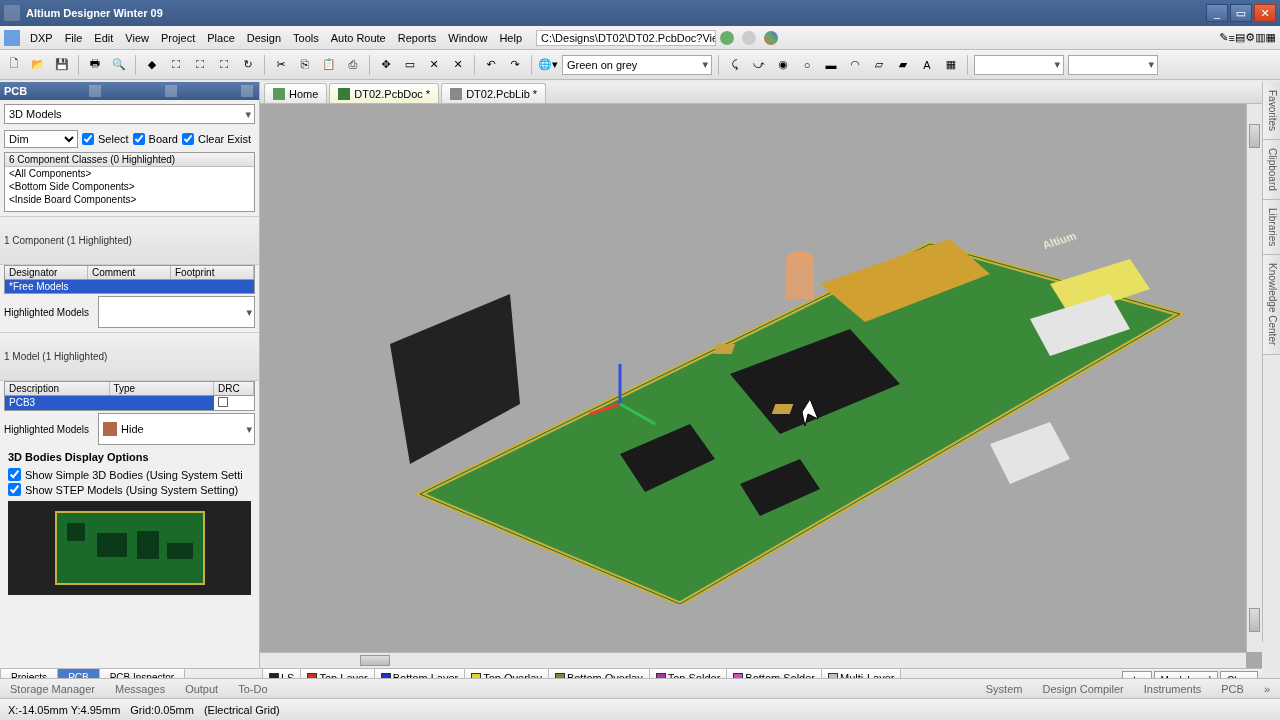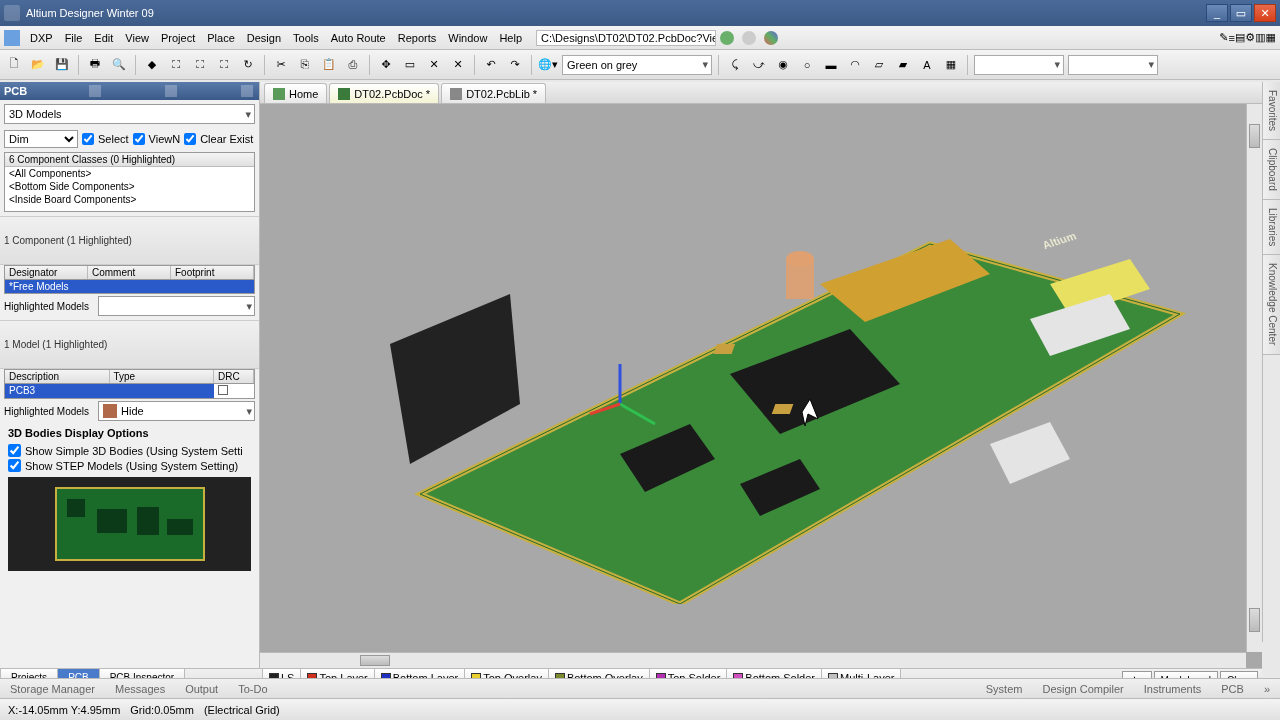--- a/index.html
+++ b/index.html
@@ -1,19 +1,19 @@
 <!DOCTYPE html>
 <html><head>
 <meta charset="utf-8">
 <style>
 * { margin:0; padding:0; box-sizing:border-box; font-family:Tahoma,Arial,sans-serif; font-size:11px; }
 body { width:1280px; height:720px; background:#e8e8e8; overflow:hidden; position:relative; }
 .titlebar { height:26px; background:linear-gradient(#4a6a9a,#3d5a85); color:#fff; display:flex; align-items:center; padding:0 4px; }
 .titlebar .logo { width:16px; height:16px; background:#fff3; border-radius:2px; margin-right:6px; }
-.titlebar .title { flex:1; font-weight:normal; }
+.titlebar .title { flex:1; font-weight:bold; }
 .titlebar .winbtn { width:22px; height:18px; margin-left:2px; display:flex; align-items:center; justify-content:center; border:1px solid #2a4a7a; background:linear-gradient(#6a8aba,#4a6a9a); }
 .titlebar .winbtn.close { background:linear-gradient(#e86a4a,#d8401a); border-color:#a83818; }
 .menubar { height:24px; background:linear-gradient(#f4f4f4,#e4e4e4); border-bottom:1px solid #bbb; display:flex; align-items:center; padding:0 4px; }
 .menubar .mico { width:16px; height:16px; background:#6aa0e0; margin-right:4px; }
 .menubar .mitem { padding:2px 6px; cursor:default; }
 .menubar .path { margin-left:8px; padding:1px 4px; border:1px solid #bbb; background:#fff; width:180px; white-space:nowrap; overflow:hidden; }
 .menubar .navico { width:14px; height:14px; margin:0 4px; border-radius:7px; }
 .toolbar { height:30px; background:linear-gradient(#f4f4f4,#e0e0e0); border-bottom:1px solid #bbb; display:flex; align-items:center; padding:0 4px; gap:4px; }
 .toolbar .tbtn { width:20px; height:20px; display:flex; align-items:center; justify-content:center; }
 .toolbar .sep { width:1px; height:20px; background:#bbb; margin:0 2px; }
@@ -36,21 +36,21 @@
 .listbox { margin:2px 4px; border:1px solid #999; background:#fff; height:60px; overflow:auto; position:relative; }
 .listhdr { background:linear-gradient(#f4f4f4,#e0e0e0); border-bottom:1px solid #bbb; padding:1px 4px; font-size:10px; }
 .listitem { padding:1px 4px; font-size:10px; }
 .tablehdr { display:flex; background:linear-gradient(#f4f4f4,#e0e0e0); border:1px solid #999; margin:0 4px; }
 .tablehdr .th { flex:1; padding:1px 4px; border-right:1px solid #bbb; font-size:10px; }
 .tablerow { display:flex; margin:0 4px; border:1px solid #999; border-top:0; background:#2a5aca; color:#fff; }
 .tablerow .td { flex:1; padding:1px 4px; font-size:10px; }
 .seclabel { padding:18px 4px; font-size:10px; color:#333; background:linear-gradient(#f0f0f0,#e0e0e0); border-top:1px solid #ccc; border-bottom:1px solid #ccc; margin-top:2px;}
 .inline { display:flex; align-items:center; gap:4px; margin:2px 4px; }
 .inline .lbl { font-size:10px; width:90px; }
-.inline .cbo { flex:1; height:20px; border:1px solid #999; background:#fff; position:relative; padding:0 16px 0 4px; display:flex; align-items:center;}
+.inline .cbo { flex:1; height:32px; border:1px solid #999; background:#fff; position:relative; padding:0 16px 0 4px; display:flex; align-items:center;}
 .inline .cbo::after { content:"▾"; position:absolute; right:2px; color:#555; }
 .opthdr { font-weight:bold; padding:4px 8px; }
 .opt { display:flex; align-items:center; gap:4px; padding:1px 8px; font-size:10px; }
 .preview { margin:4px 8px 2px; height:94px; background:#222; display:flex; align-items:center; justify-content:center; }
 .preview .board { width:150px; height:74px; background:#1a6a2a; border:2px solid #c8b040; position:relative; }
 .preview .board .chip { position:absolute; background:#0a3a18; }
 .content { flex:1; background:#f8f8f8; display:flex; flex-direction:column; position:relative; }
 .doctabs { height:22px; background:linear-gradient(#f0f0f0,#dadada); border-bottom:1px solid #bbb; display:flex; align-items:flex-end; padding-left:4px; gap:2px;}
 .doctabs .dtab { height:20px; padding:0 8px; background:linear-gradient(#fff,#e8e8e8); border:1px solid #bbb; border-bottom:0; border-radius:3px 3px 0 0; display:flex; align-items:center; gap:4px; font-size:10px;}
 .doctabs .dtab .di { width:12px;height:12px;}
@@ -178,21 +178,21 @@
       <span class="phbtn"></span>
     </div>
     <div class="combo2">
         <span>3D Models</span>
       </div>
     <div class="chkrow">
       <select style="width:74px"><option>Dim</option></select>
       <input type="checkbox" checked="" style="">
         <span>Select</span>
       <input type="checkbox" checked="" style="">
-        <span>ViewN</span>
+        <span>Board</span>
       <input type="checkbox" checked="" style="">
         <span>Clear Exist</span>
     </div>
     <div class="listbox">
       <div class="listhdr">6 Component Classes (0 Highlighted)</div>
       <div class="listitem">&lt;All Components&gt;</div>
       <div class="listitem">&lt;Bottom Side Components&gt;</div>
       <div class="listitem">&lt;Inside Board Components&gt;</div>
     </div>
     <div class="seclabel">1 Component (1 Highlighted)</div>

